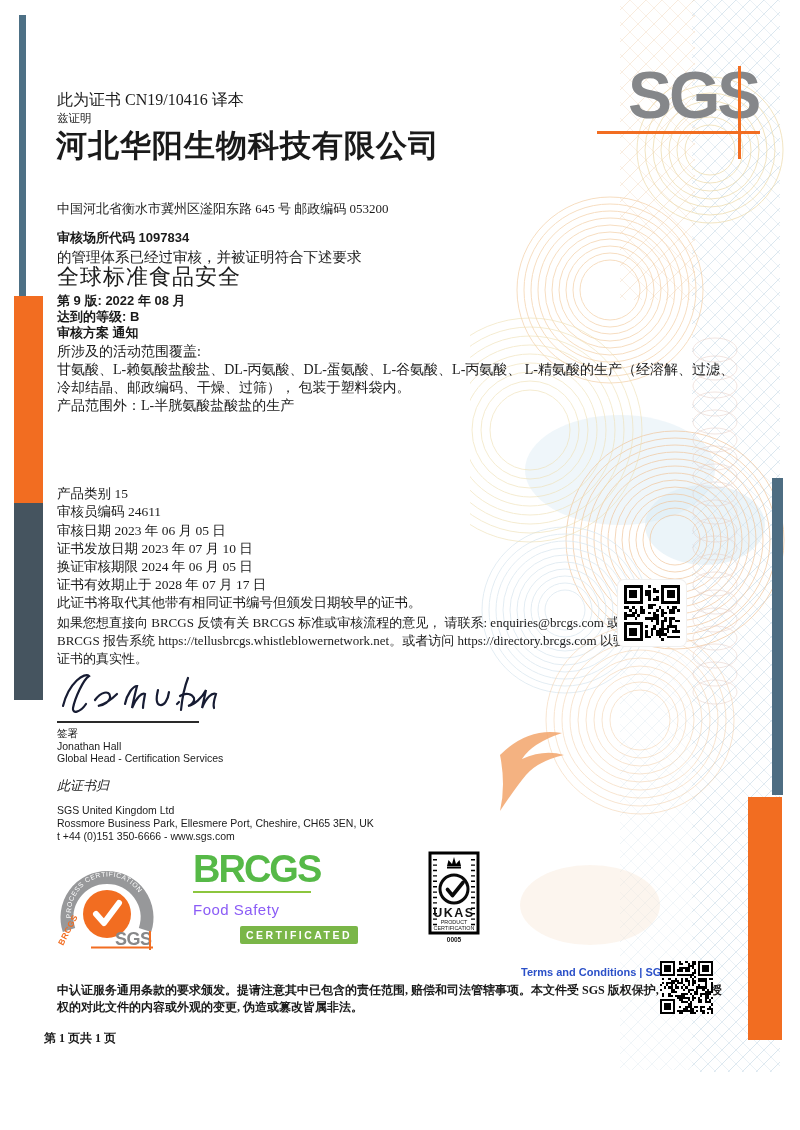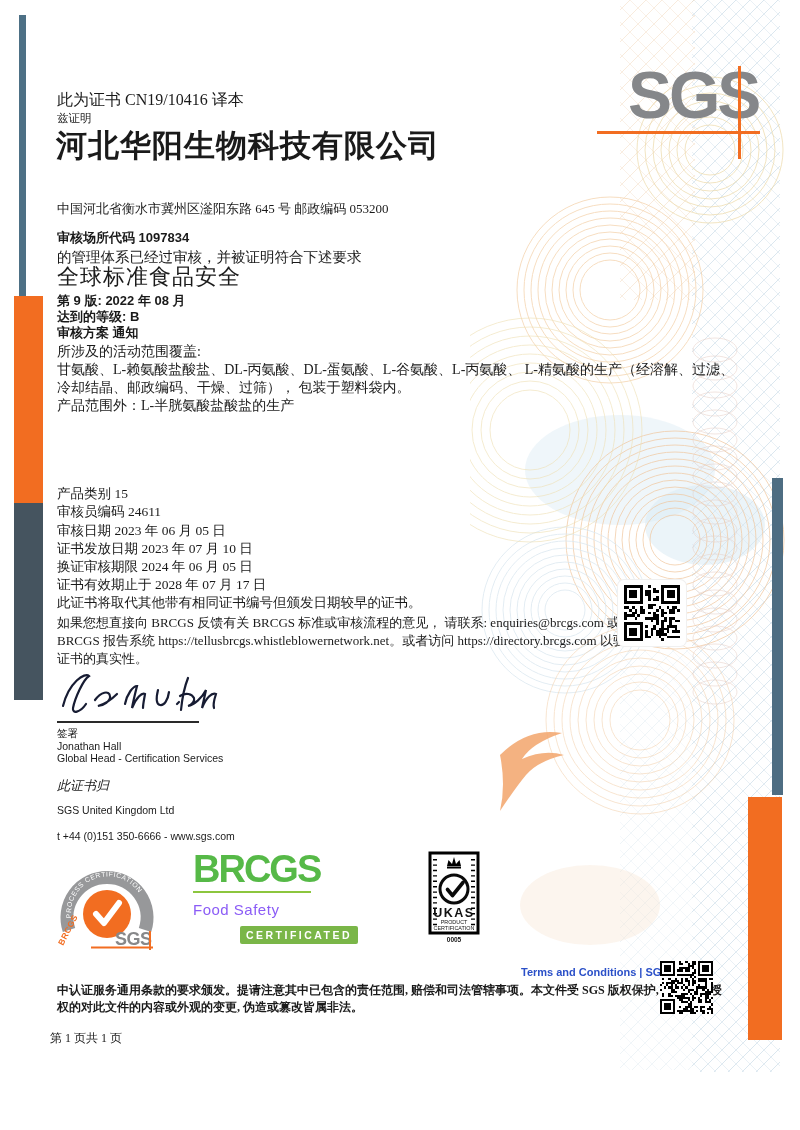--- a/index.html
+++ b/index.html
@@ -323,20 +323,21 @@
       <path d="M125 30 C131 26 137 28 139 32 C140 35 137 39 133 40 C139 39 147 32 151 24 L147 42 C151 32 157 26 161 28 C159 34 158 39 159 42"></path>
     </g>
   </svg>
   <div class="siglne"></div>
   <div class="abs serif" style="left:57px;top:727px;font-size:10.5px;">签署</div>
   <div class="abs" style="left:57px;top:740px;font-size:10.5px;">Jonathan Hall</div>
   <div class="abs" style="left:57px;top:752px;font-size:10.5px;">Global Head - Certification Services</div>
 
   <div class="abs serif" style="left:57px;top:778px;font-size:13px;font-style:italic;">此证书归</div>
   <div class="abs" style="left:57px;top:804px;font-size:10.5px;">SGS United Kingdom Ltd</div>
+  <div class="abs" style="left:57px;top:817px;font-size:10.5px;">Rossmore Business Park, Ellesmere Port, Cheshire, CH65 3EN, UK</div>
   <div class="abs" style="left:57px;top:830px;font-size:10.5px;">t +44 (0)151 350-6666 - www.sgs.com</div>
 
   <svg width="100" height="98" viewBox="0 0 100 98" style="position:absolute;left:57px;top:852px;">
     <path d="M22 78 A40 40 0 1 1 98 78" transform="translate(-10 0)" stroke="#97989a" stroke-width="13" fill="none"></path>
     <defs>
         <path id="arcTxt" d="M17 76 A37 37 0 1 1 85 76" fill="none"></path>
       </defs>
     <text font-size="6.8" fill="#ffffff" letter-spacing="0.6">
       <textPath href="#arcTxt" startOffset="7%">PROCESS CERTIFICATION</textPath>
     </text>
@@ -590,15 +591,15 @@
         <rect x="0" y="0" width="7" height="7" fill="#000"></rect>
         <rect x="1" y="1" width="5" height="5" fill="#fff"></rect>
         <rect x="2" y="2" width="3" height="3" fill="#000"></rect>
         <rect x="18" y="0" width="7" height="7" fill="#000"></rect>
         <rect x="19" y="1" width="5" height="5" fill="#fff"></rect>
         <rect x="20" y="2" width="3" height="3" fill="#000"></rect>
         <rect x="0" y="18" width="7" height="7" fill="#000"></rect>
         <rect x="1" y="19" width="5" height="5" fill="#fff"></rect>
         <rect x="2" y="20" width="3" height="3" fill="#000"></rect>
       </svg></div>
-  <div class="abs serif" style="left:50px;top:1031px;font-size:12px;font-weight:400;">第 1 页共 1 页</div>
+  <div class="abs serif" style="left:44px;top:1031px;font-size:12px;font-weight:700;">第 1 页共 1 页</div>
 
 </div>
 
 </body></html>

